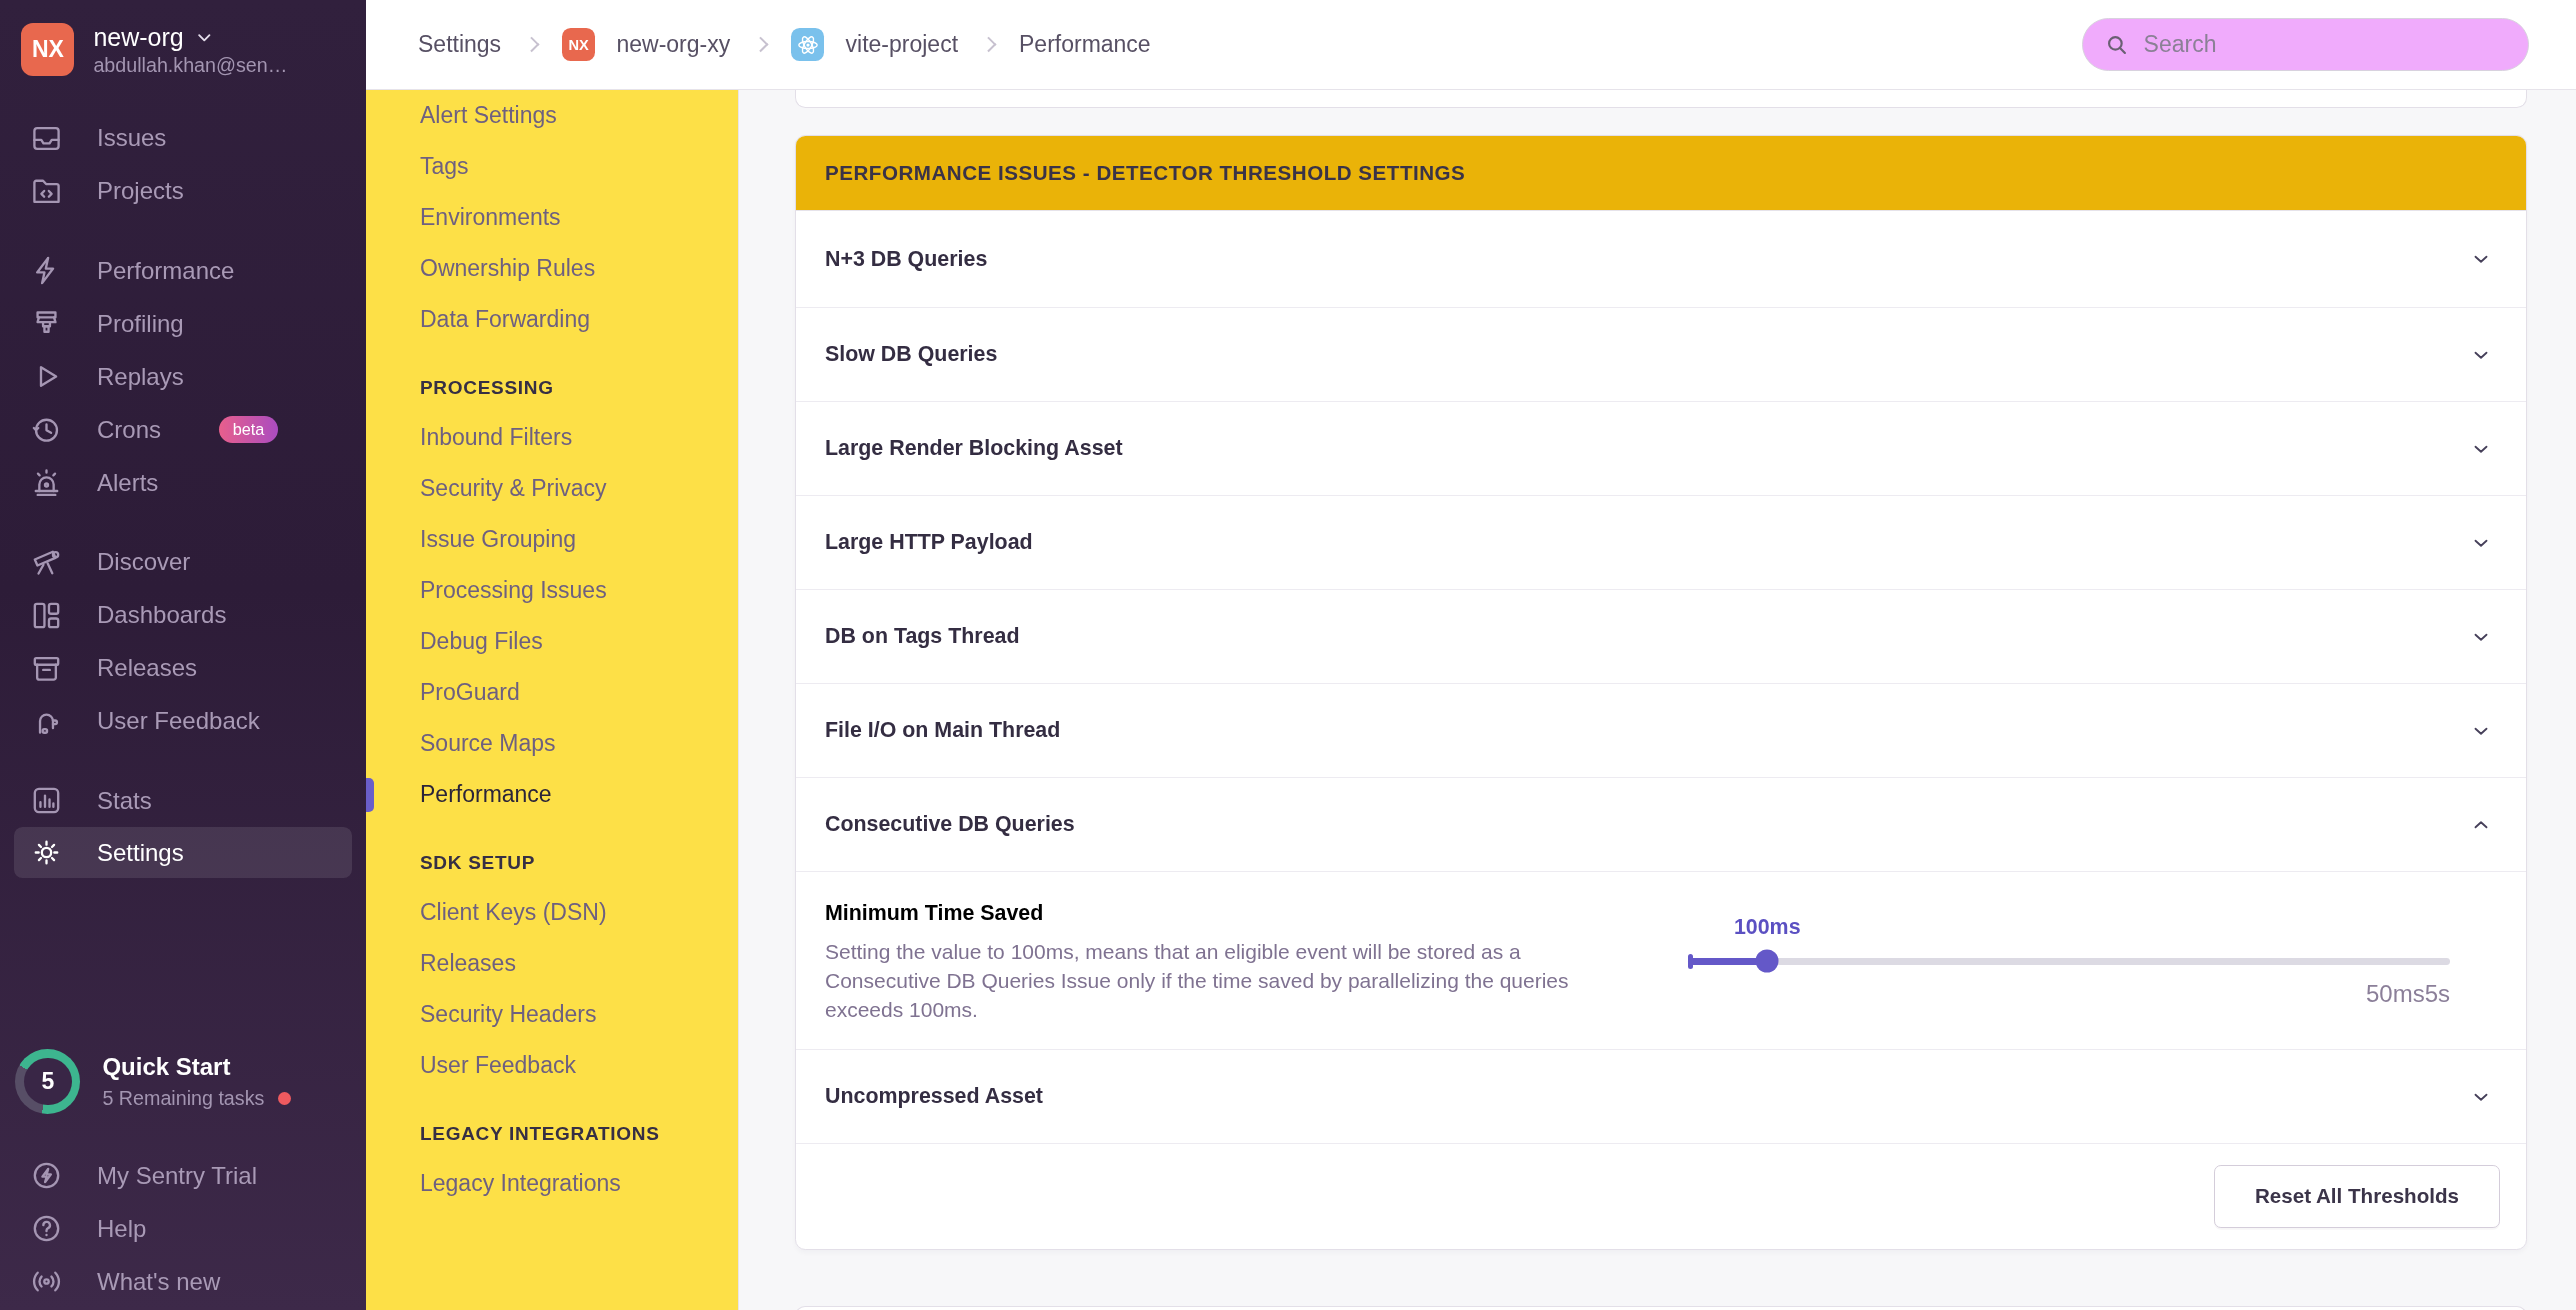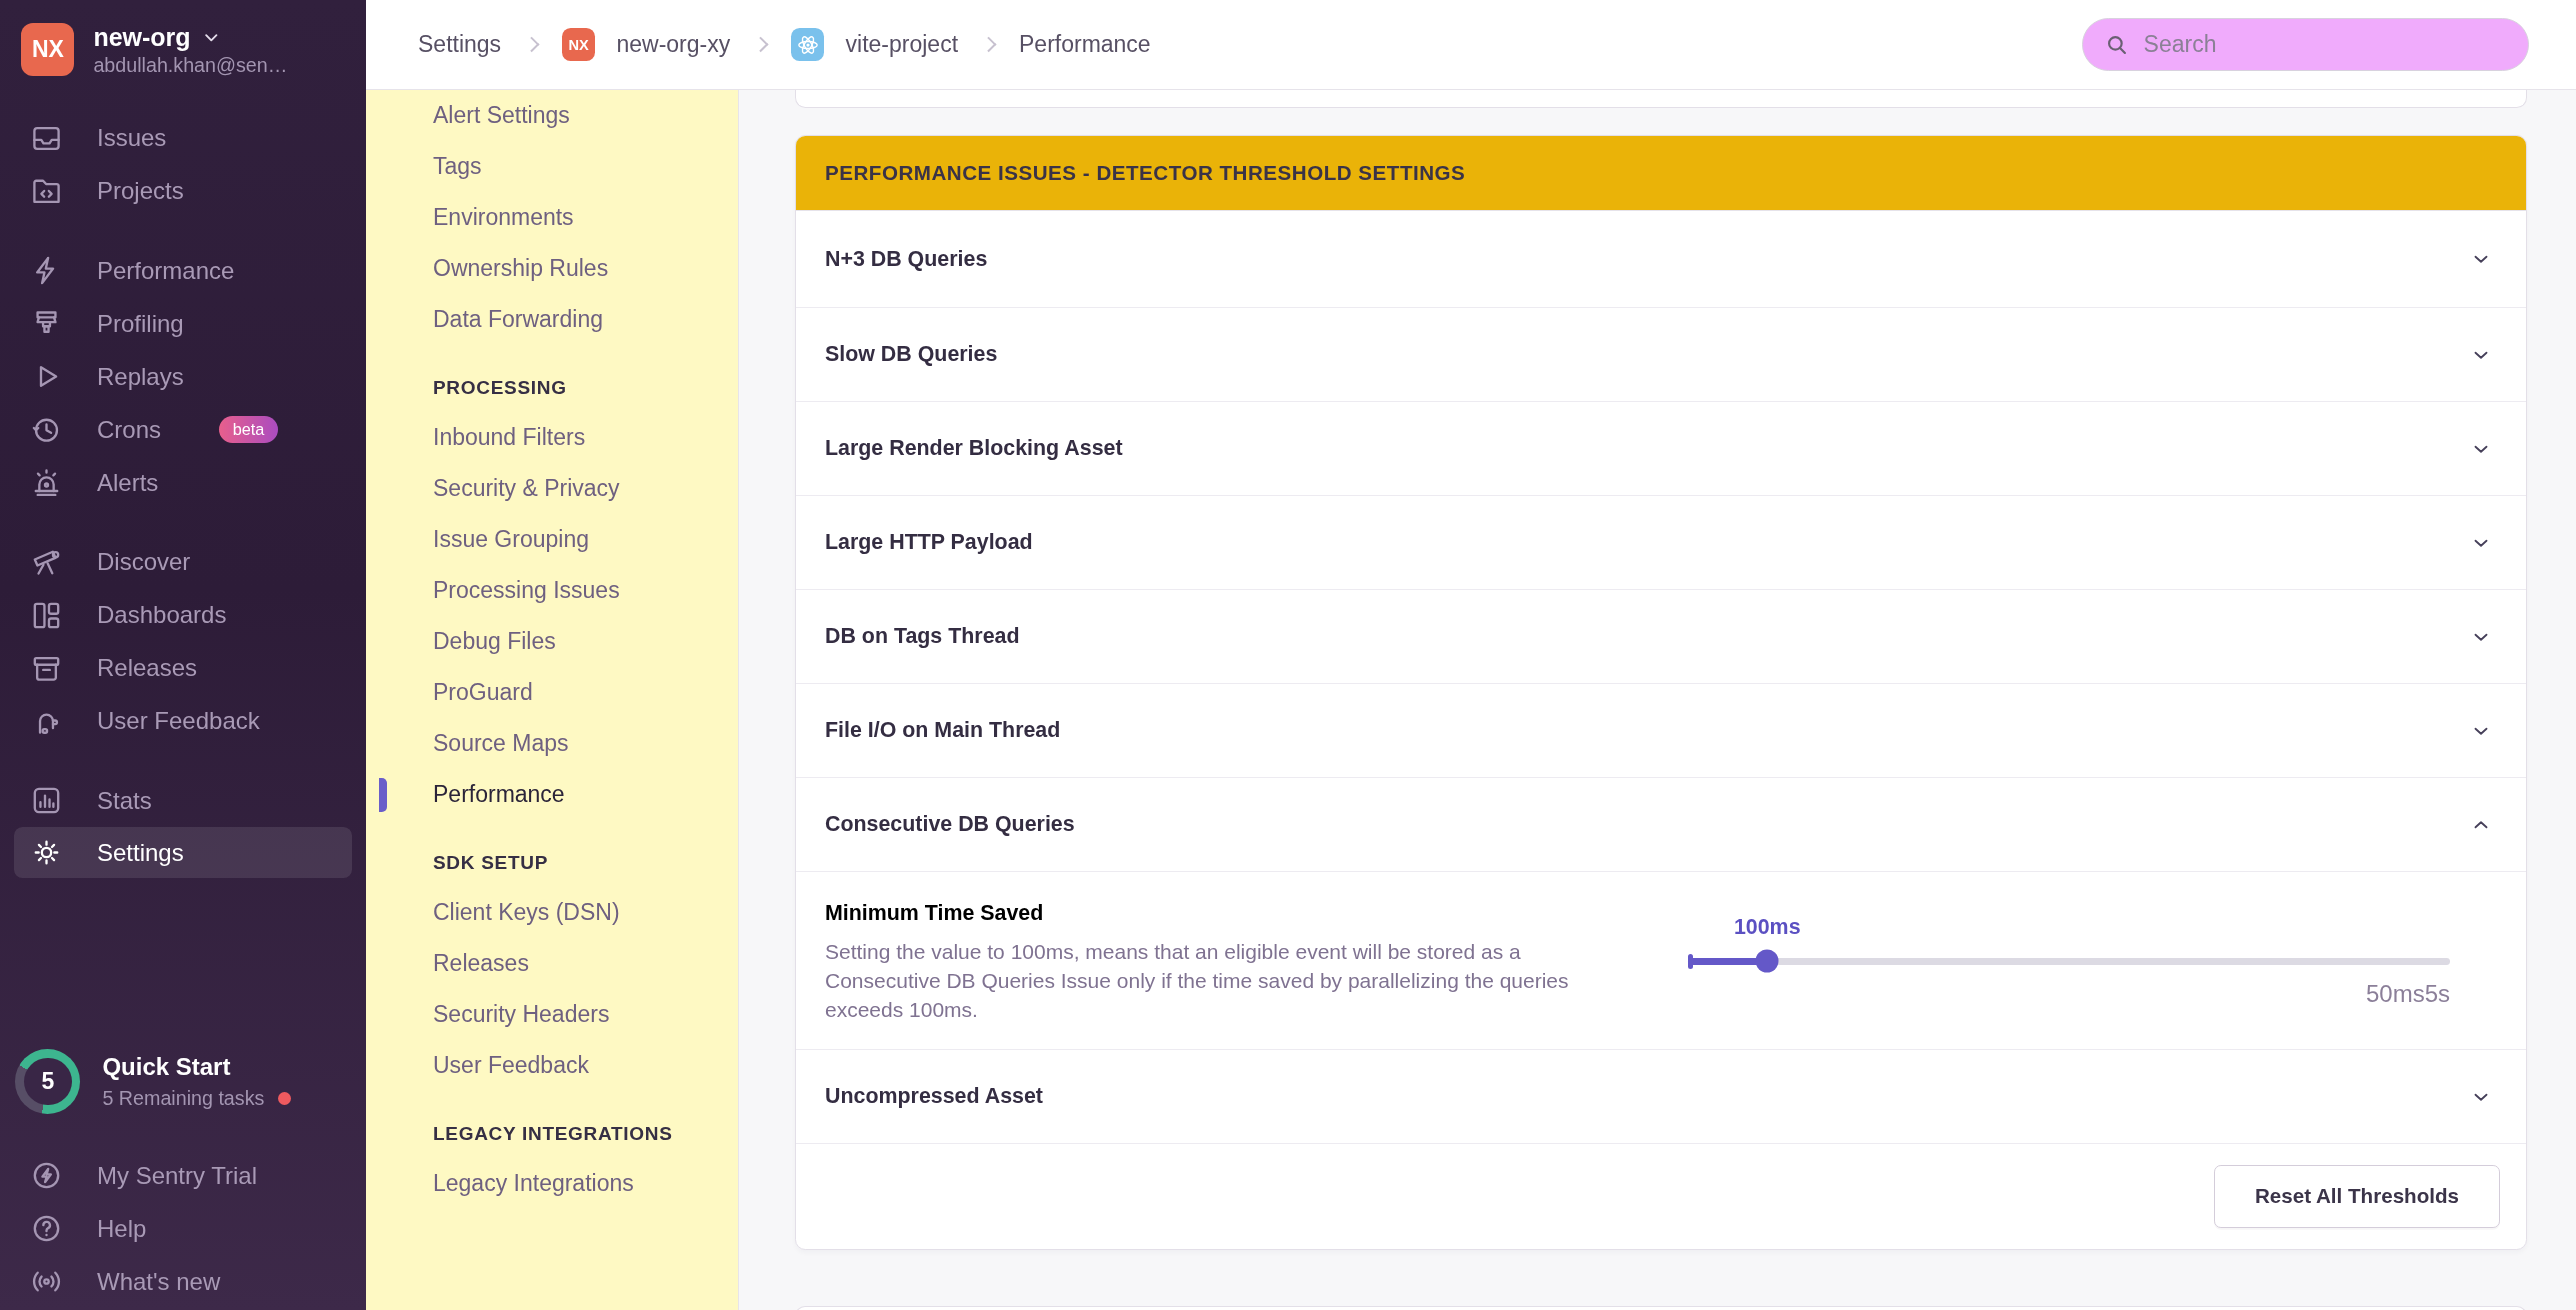--- a/index.html
+++ b/index.html
@@ -5,21 +5,21 @@
   html,body{margin:0;padding:0;}
   body{background:#f7f7f9;font-family:"Liberation Sans",sans-serif;}
   .app{position:relative;width:2576px;height:1310px;overflow:hidden;background:#f7f7f9;}
 
   
   .sidebar{position:absolute;left:0;top:0;width:366px;height:1310px;
     background:linear-gradient(180deg,#31203d 0%,#2d1c38 45%,#3d2949 100%);color:#a99ab6;}
   .org{display:flex;align-items:center;gap:19px;padding:22px 0 0 21.4px;cursor:pointer;}
   .org-avatar{width:53px;height:53px;border-radius:12px;background:#e8684e;color:#fff;
     font-weight:700;font-size:23px;display:flex;align-items:center;justify-content:center;flex:none;}
-  .org-name{font-size:25px;font-weight:700;color:#fff;display:flex;align-items:center;gap:10.3px;line-height:1.2;}
+  .org-name{font-size:25px;font-weight:400;color:#fff;display:flex;align-items:center;gap:10.3px;line-height:1.2;}
   .org-email{font-size:19.7px;color:#a395b1;margin-top:1.7px;max-width:257px;white-space:nowrap;overflow:hidden;}
   .nav-item{height:53px;display:flex;align-items:center;padding-left:30px;gap:34px;
     font-size:24px;color:#a99ab6;cursor:pointer;position:relative;}
   .nav-item .icn{width:33px;height:33px;flex:none;display:flex;}
   .nav-item svg{width:33px;height:33px;stroke:#a596b3;fill:none;stroke-width:1.7;stroke-linecap:round;stroke-linejoin:round;}
   .nav-item.active-row{background:rgba(255,255,255,0.10);border-radius:8.6px;margin:0 13.7px;
     padding-left:16.3px;color:#fff;height:51px;}
   .nav-item.active-row svg{stroke:#fff;}
   .gap-lg{margin-top:26.5px;}
   .beta-pill{margin-left:24px;background:linear-gradient(90deg,#e85f8c,#aa4cc0);color:#fff;
@@ -45,22 +45,22 @@
   .badge{width:33px;height:33px;border-radius:8.6px;display:flex;align-items:center;justify-content:center;flex:none;}
   .badge.nx{background:#e8684e;color:#fff;font-size:14.6px;font-weight:700;}
   .badge.react{background:#7ac1ec;}
   .search{position:absolute;right:47px;top:18px;width:447px;height:53px;border:1.7px solid #d8d2de;
     border-radius:28px;display:flex;align-items:center;padding:0 8.6px 0 20.6px;gap:12px;background:#f0abfc;box-sizing:border-box;}
   .search svg{width:26px;height:26px;stroke:#6a5f73;fill:none;stroke-width:2;stroke-linecap:round;flex:none;}
   .search input{border:none;outline:none;font-size:23px;color:#575064;width:100%;background:transparent;font-family:inherit;}
   .search input::placeholder{color:#8b8096;}
 
   
-  .settings-nav{position:absolute;left:366px;top:90px;bottom:0;width:373px;background:#fef9c3;
-    border-right:1.7px solid #e7e4ea;box-sizing:border-box;padding-left:13px;}
+  .settings-nav{position:absolute;left:366px;top:90px;bottom:0;width:373px;background:#fde047;
+    border-right:1.7px solid #e7e4ea;box-sizing:border-box;}
   .sn-item{position:relative;height:51px;display:flex;align-items:center;padding-left:54px;
     font-size:23px;color:#6e6080;cursor:pointer;}
   .sn-item.active{color:#2b2439;}
   .sn-item.active::before{content:"";position:absolute;left:0;top:8.6px;width:7.7px;height:34px;
     background:#6a5ec9;border-radius:0 5.1px 5.1px 0;}
   .sn-header{height:48px;margin-top:19px;display:flex;align-items:center;padding-left:54px;
     font-size:19px;font-weight:700;letter-spacing:0.7px;color:#362f44;}
 
   
   .content{position:absolute;left:739px;top:90px;right:0;bottom:0;background:#f7f7f9;}

